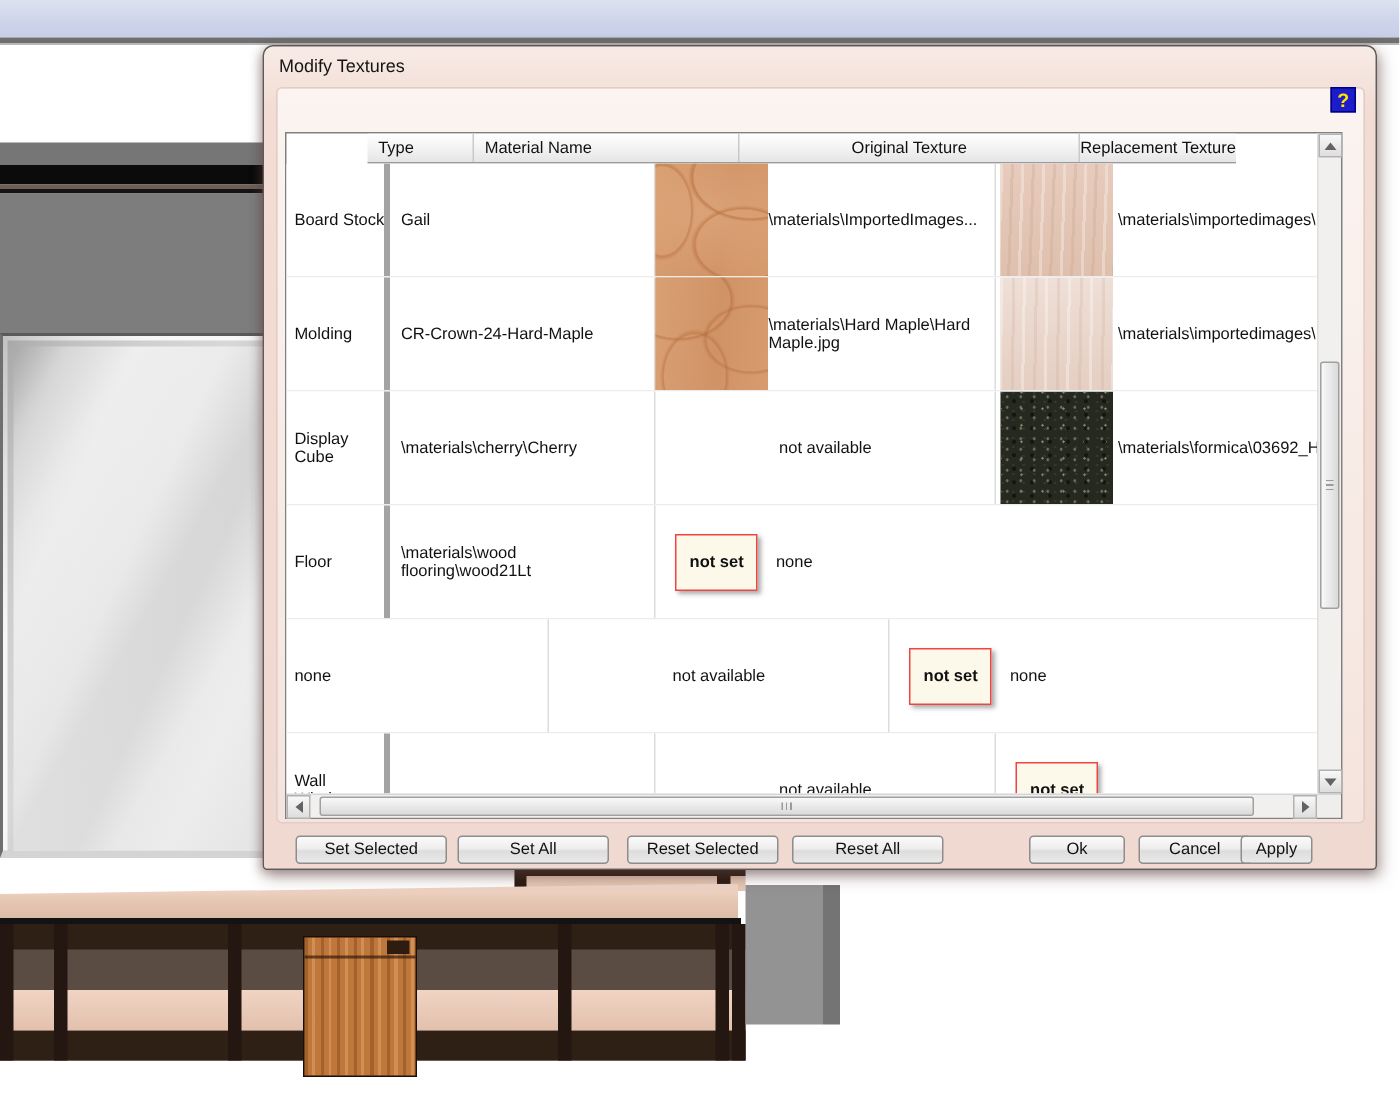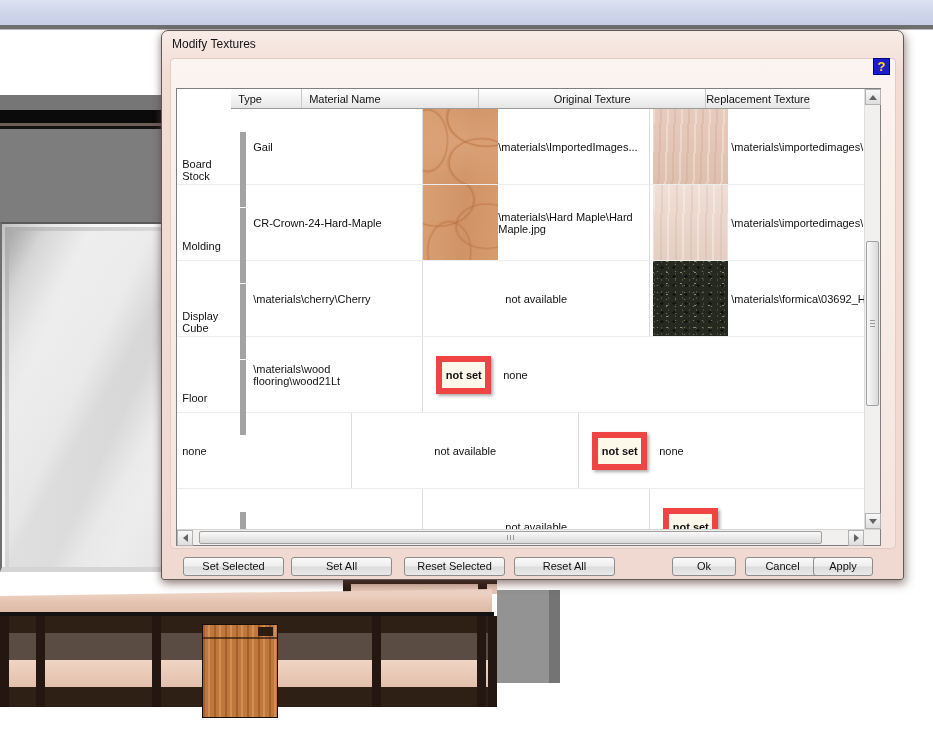--- a/index.html
+++ b/index.html
@@ -47,21 +47,21 @@
     background-color:#c0773b;
     background-image:repeating-linear-gradient(90deg, rgba(110,55,15,0.35) 0 2px, transparent 2px 5px, rgba(255,205,150,0.28) 5px 7px, transparent 7px 11px);
     border:1px solid #1a0f08; }
   .door-top-line { position:absolute; left:0; top:12px; width:100%; height:2px; background:rgba(40,22,10,0.65); }
   .door-hinge { position:absolute; right:4px; top:2px; width:15px; height:9px; background:#2e1c10; }
 
   .gray-box { position:absolute; left:497px; top:590px; width:63px; height:93px;
     background:linear-gradient(90deg,#939393 0 82%,#747474 82% 100%); }
 
   
-  .dialog { position:absolute; left:161px; top:30px; width:743px; height:550px; z-index:10;
+  .dialog { position:absolute; left:175px; top:30px; width:743px; height:550px; z-index:10;
     background:linear-gradient(180deg,#f8ebe6 0%,#f2dcd4 8%,#f0d9d1 100%);
     border:1px solid #5f5a58; border-radius:7px 7px 3px 3px;
     box-shadow:2px 4px 10px rgba(90,60,55,0.5), -2px 2px 6px rgba(90,60,55,0.25); }
   .dialog-title { position:absolute; left:10px; top:6px; font-size:12px; color:#141414; }
   .inner-panel { position:absolute; left:8px; top:27px; width:726px; height:491px;
     background:linear-gradient(180deg,#fbf4f1 0%,#f5e4dd 100%);
     border:1px solid #e2cdc5; border-radius:4px; }
   .help-btn { position:absolute; right:13px; top:27px; width:17px; height:17px; z-index:12;
     background:#1c1ccb; color:#ffe400; border:1px solid #000080;
     font-size:13px; font-weight:bold; text-align:center; line-height:15px; cursor:pointer; }
@@ -75,33 +75,33 @@
     background:linear-gradient(180deg,#ffffff 0%,#f2f2f2 55%,#e5e5e5 100%);
     border-bottom:1px solid #9b9b9b; flex:none; }
   .thead .hc { height:100%; display:flex; align-items:center; border-right:1px solid #c9c9c9; }
   .hc.c1 { width:71px; padding-left:7px; }
   .hc.c2 { width:177px; padding-left:7px; }
   .hc.c3 { width:227px; justify-content:center; }
   .hc.c4 { flex:1; justify-content:center; border-right:none; }
   .tbody { height:420px; overflow:hidden; }
   .trow { height:76px; display:flex; border-bottom:1px solid #ececec; background:#fff; }
   .cell { display:flex; align-items:center; height:100%; }
-  .cell-type { width:71px; padding-left:7px; border-right:6px solid #a3a3a3;margin-top:23px; }
+  .cell-type { width:71px; padding-left:7px; border-right:4px solid #a3a3a3; }
   .cell-name { width:177px; padding-left:7px; padding-right:6px; border-right:1px solid #dcdcdc; }
   .cell-orig { width:227px; border-right:1px solid #dcdcdc; display:flex; align-items:center; }
   .cell-orig .otext { width:152px; padding-left:0; padding-right:2px; }
   .cell-orig.ofull { justify-content:center; }
   .cell-repl { flex:1; display:flex; align-items:center; overflow:hidden; }
   .thumb { width:75px; height:75px; flex:none; }
   .rthumb { margin-left:3px; }
   .rtext { margin-left:3px; white-space:nowrap; overflow:hidden; }
   .rtext-none { margin-left:12px; }
 
   .notset-btn { margin-left:13px; width:55px; height:38px; flex:none;
-    background:#fdf9ea; border:6px solid #ef4444; box-shadow:2px 2px 3px rgba(70,70,70,0.45);
+    background:#fdf9ea; border:1px solid #ef4444; box-shadow:2px 2px 3px rgba(70,70,70,0.45);
     font-weight:bold; font-size:11px; color:#111; display:flex; align-items:center; justify-content:center; cursor:pointer; }
 
   
   .tex-cherry { background-color:#d69c6e; background-image:
     radial-gradient(ellipse 70px 50px at 85% 12%, transparent 54%, rgba(183,110,60,0.6) 56%, transparent 60%),
     radial-gradient(ellipse 62px 46px at 78% 72%, transparent 50%, rgba(183,110,60,0.55) 52%, transparent 57%),
     radial-gradient(ellipse 40px 62px at 6% 42%, transparent 47%, rgba(183,110,60,0.5) 49%, transparent 54%),
     radial-gradient(ellipse 90px 70px at 55% 45%, rgba(235,185,145,0.4), transparent 70%),
     linear-gradient(100deg,#d89f72 0%,#cf9164 60%,#d69a6c 100%); }
   .tex-cherry.v2 { background-image:
@@ -153,21 +153,21 @@
   .hthumb::after { content:""; position:absolute; top:3px; bottom:3px; left:50%; width:8px; transform:translateX(-50%);
     background:repeating-linear-gradient(90deg,#9a9a9a 0 1px, transparent 1px 3px); }
   .sb-corner { width:16px; background:#efeeed; }
 
   
   .abtn { position:absolute; top:526px; height:19px; font-size:11px; color:#111;
     background:linear-gradient(180deg,#fafafa 0%,#eeeeee 45%,#dddddd 55%,#e9e9e9 100%);
     border:1px solid #8d8d8d; border-radius:3px; text-align:center; line-height:17px; cursor:pointer; }
   .b-setsel { left:21px; width:101px; } .b-setall { left:129px; width:101px; }
   .b-rstsel { left:242px; width:101px; } .b-rstall { left:352px; width:101px; }
-  .b-ok { left:510px; width:64px; } .b-cancel { left:583px; width:75px; } .b-apply { left:651px; width:60px; }
+  .b-ok { left:510px; width:64px; } .b-cancel { left:583px; width:75px; } .b-apply { left:651px; width:48px; }
 </style>
 </head>
 <body>
 
 <div class="stage">
 
   <div class="topbar"></div>
   <div class="topbar-edge"></div>
   <div class="topbar-edge2"></div>
 

